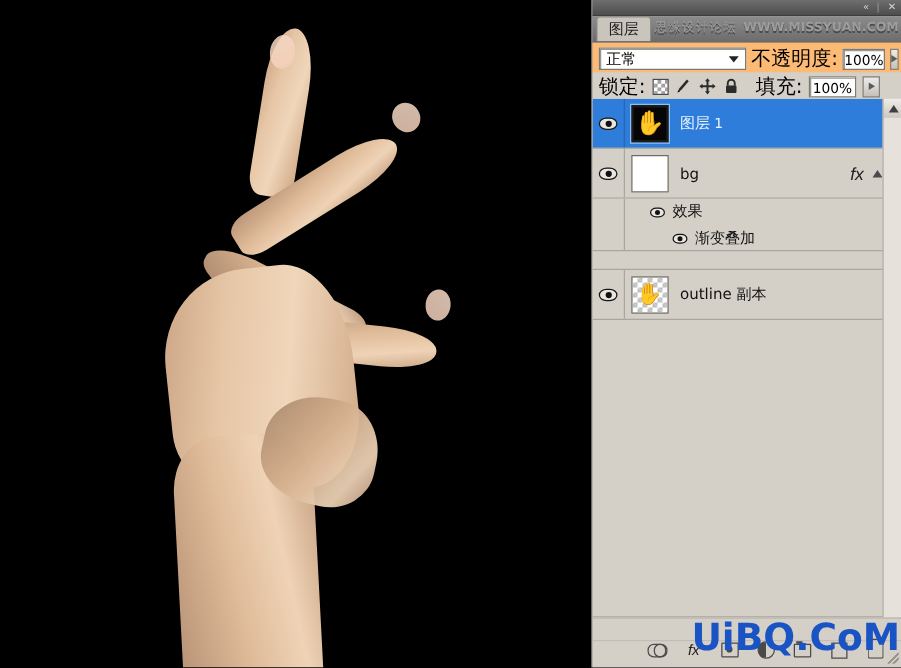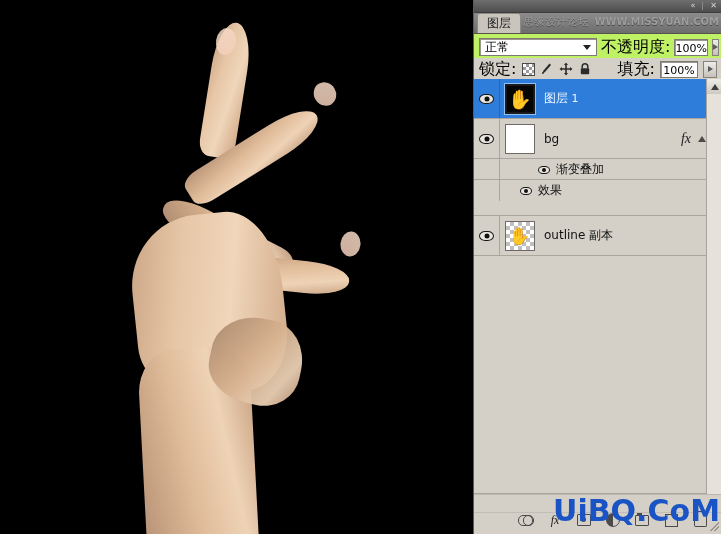--- a/index.html
+++ b/index.html
@@ -64,21 +64,21 @@
     color:#9d9d9d;text-shadow:0 1px 0 #4a4a4a;
     pointer-events:none;white-space:nowrap;
   }
   .wm-cn{font-size:10px;letter-spacing:1px;}
   .wm-en{font-size:10px;letter-spacing:0px;font-weight:bold;}
 
   
   .row-blend{
     display:flex;align-items:center;gap:4px;
     height:24px;padding:2px 4px 0 5px;box-sizing:border-box;
-    background:#bef264;
+    background:#fdba74;
   }
   .combo{
     position:relative;flex:0 0 118px;height:18px;
     background:#fff;border:1px solid #7e7a73;
     box-shadow:inset 1px 1px 0 #9b978f;
     display:flex;align-items:center;padding-left:5px;box-sizing:border-box;
     font-size:12px;cursor:pointer;
   }
   .combo .caret{
     position:absolute;right:5px;top:6px;
@@ -98,21 +98,21 @@
     display:flex;align-items:center;justify-content:center;cursor:pointer;
   }
   .spinbtn .tri{
     width:0;height:0;border-top:3px solid transparent;border-bottom:3px solid transparent;
     border-left:5px solid #5c5c5c;
   }
 
   
   .row-lock{
     display:flex;align-items:center;gap:5px;
-    height:23px;padding:0 4px 0 5px;box-sizing:border-box;
+    height:23px;padding:0 17px 0 5px;box-sizing:border-box;
     background:#d4d0c8;border-bottom:1px solid #a9a49c;
   }
   .lockicon{width:14px;height:14px;display:flex;align-items:center;justify-content:center;cursor:pointer;}
   .checker{
     width:11px;height:11px;border:1px solid #4a4a4a;
     background-image:
       linear-gradient(45deg,#9a9a9a 25%,transparent 25%,transparent 75%,#9a9a9a 75%),
       linear-gradient(45deg,#9a9a9a 25%,transparent 25%,transparent 75%,#9a9a9a 75%);
     background-size:6px 6px;background-position:0 0,3px 3px;background-color:#fff;
   }
@@ -159,21 +159,21 @@
   .mini-hand.outline{color:#cbb394;font-size:17px;}
   .layer-name{
     margin-left:9px;font-size:12px;color:#111;white-space:nowrap;
   }
   .layer-row.selected .layer-name{color:#eaf4ff;}
   .layer-name .suffix{font-size:11px;}
   .fx-cell{
     position:absolute;right:16px;top:0;height:100%;
     display:flex;align-items:center;gap:7px;
   }
-  .fx-glyph{font-family:Liberation Serif, serif;font-style:italic;font-size:14px;color:#222;cursor:pointer;}
+  .fx-glyph{font-family:Liberation Sans, sans-serif;font-style:italic;font-size:14px;color:#222;cursor:pointer;}
   .tri-up{
     width:0;height:0;border-left:4px solid transparent;border-right:4px solid transparent;
     border-bottom:6px solid #4b4b4b;cursor:pointer;
   }
   
   .effect-row{
     position:relative;display:flex;align-items:center;
     height:21px;box-sizing:border-box;background:#d4d0c8;cursor:pointer;
   }
   .effect-row .eye-cell{border-right:1px solid #aaa59d;}
@@ -374,35 +374,35 @@
         <div class="thumb"></div>
         <div class="layer-name">
           <span>bg</span>
         </div>
         <div class="fx-cell">
           <span class="fx-glyph">fx</span>
           <span class="tri-up"></span>
         </div>
       </div>
 
+      <div class="effect-row">
+        <div class="eye-cell"></div>
+        <span class="eye small eff-indent-1" style="margin-top:1px;">
+            <span class="outer"></span>
+            <span class="pupil"></span>
+          </span>
+        <span class="effect-label" style="margin-left:6px;">效果</span>
+      </div>
       <div class="effect-row underline-rule">
         <div class="eye-cell"></div>
         <span class="eye small eff-indent-2" style="margin-top:1px;">
             <span class="outer"></span>
             <span class="pupil"></span>
           </span>
         <span class="effect-label" style="margin-left:6px;">渐变叠加</span>
-      </div>
-      <div class="effect-row">
-        <div class="eye-cell"></div>
-        <span class="eye small eff-indent-1" style="margin-top:1px;">
-            <span class="outer"></span>
-            <span class="pupil"></span>
-          </span>
-        <span class="effect-label" style="margin-left:6px;">效果</span>
       </div>
       <div style="height:14px;background:#d4d0c8;border-bottom:1px solid #aaa59d;"></div>
 
       <div class="layer-row">
         <div class="eye-cell">
           <span class="eye">
               <span class="outer"></span>
               <span class="pupil"></span>
             </span>
         </div>

